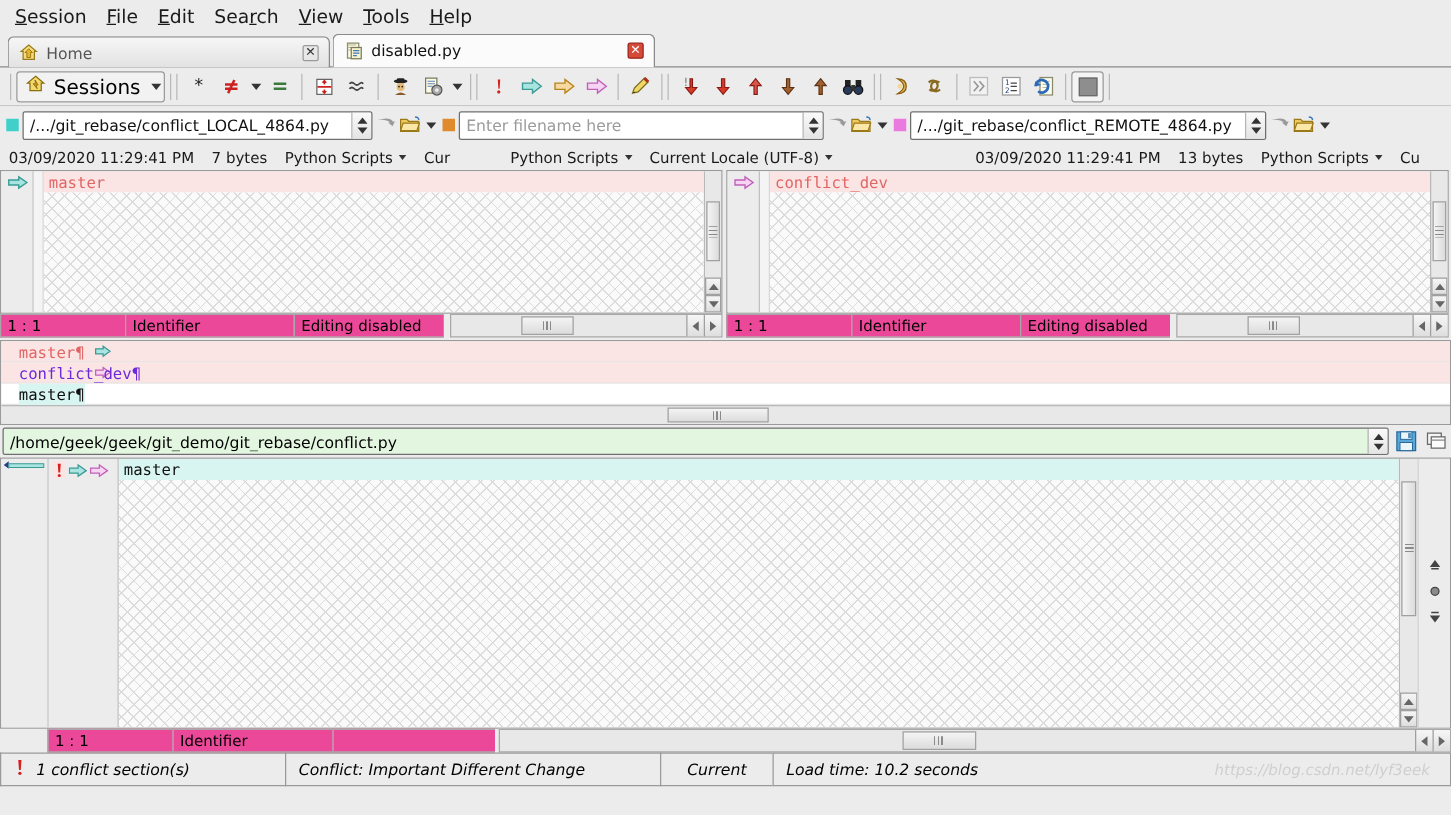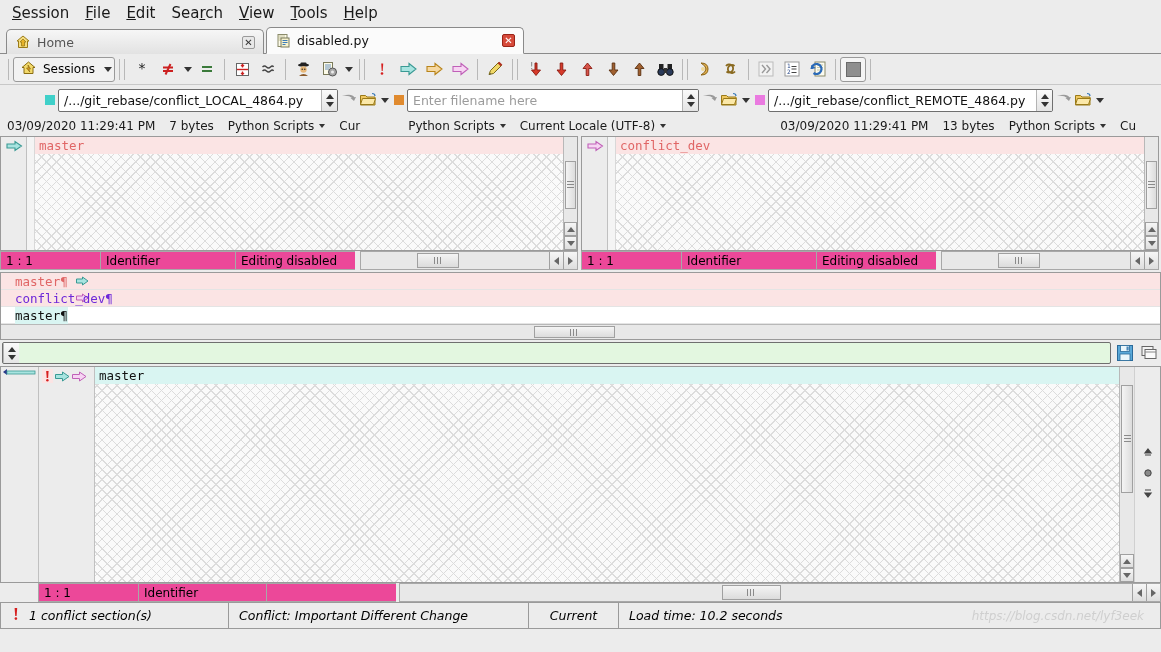--- a/index.html
+++ b/index.html
@@ -70,31 +70,31 @@
   .tb-caret {
     width: 13px; height: 25px; display:flex; align-items:center;
     justify-content:center; cursor:pointer;
   }
   .caret-dn {
     width:0;height:0;border-left:4px solid transparent;
     border-right:4px solid transparent;border-top:5px solid #333;
   }
   .sessions-btn {
     display:flex; align-items:center; gap:6px; height:25px;
-    padding:0 6px; cursor:pointer; font-size:12px;
+    padding:0 6px; cursor:pointer; font-size:16px;
   }
   .sessions-box {
     border:1px solid #9a9a9a; border-radius:3px; background:#f2f2f2;
     display:flex; align-items:center; height:25px;
   }
 
   
   .pathrow {
     height: 30px; display: flex; align-items: center;
-    background: #ececec; padding: 0 2px; gap: 0; margin-left: 40px;
+    background: #ececec; padding: 0 2px; gap: 0;
   }
   .sq { width:10px; height:10px; flex:0 0 10px; margin:0 3px; }
   .combo {
     display:flex; align-items:center; height:23px;
     border:1px solid #6f6f6f; background:#fff; border-radius:2px;
     overflow:hidden;
   }
   .combo-text {
     flex:1; padding:0 5px; font-size:12.5px; white-space:nowrap;
     overflow:hidden; color:#111;
@@ -695,20 +695,21 @@
     </div>
     <div class="merge-hscroll">
       <div class="mh-thumb">
           <i class="hs-grip"></i>
         </div>
     </div>
   </div>
 
   <div class="outrow">
     <div class="outcombo">
+      <div class="outcombo-text">/home/geek/geek/git_demo/git_rebase/conflict.py</div>
       <div class="combo-spin">
           <i class="sp-up"></i>
           <i class="sp-dn"></i>
         </div>
     </div>
     <div class="pi-btn">
       <svg width="18" height="18" viewBox="0 0 18 18">
         <rect x="1.5" y="1.5" width="15" height="15" fill="#5aa8d8" stroke="#2a6a9a" stroke-width="1"></rect>
         <rect x="4.5" y="1.5" width="9" height="6" fill="#eaf6fb" stroke="#2a6a9a" stroke-width="0.8"></rect>
         <rect x="10.5" y="2.5" width="2.2" height="4" fill="#4a88b8"></rect>

